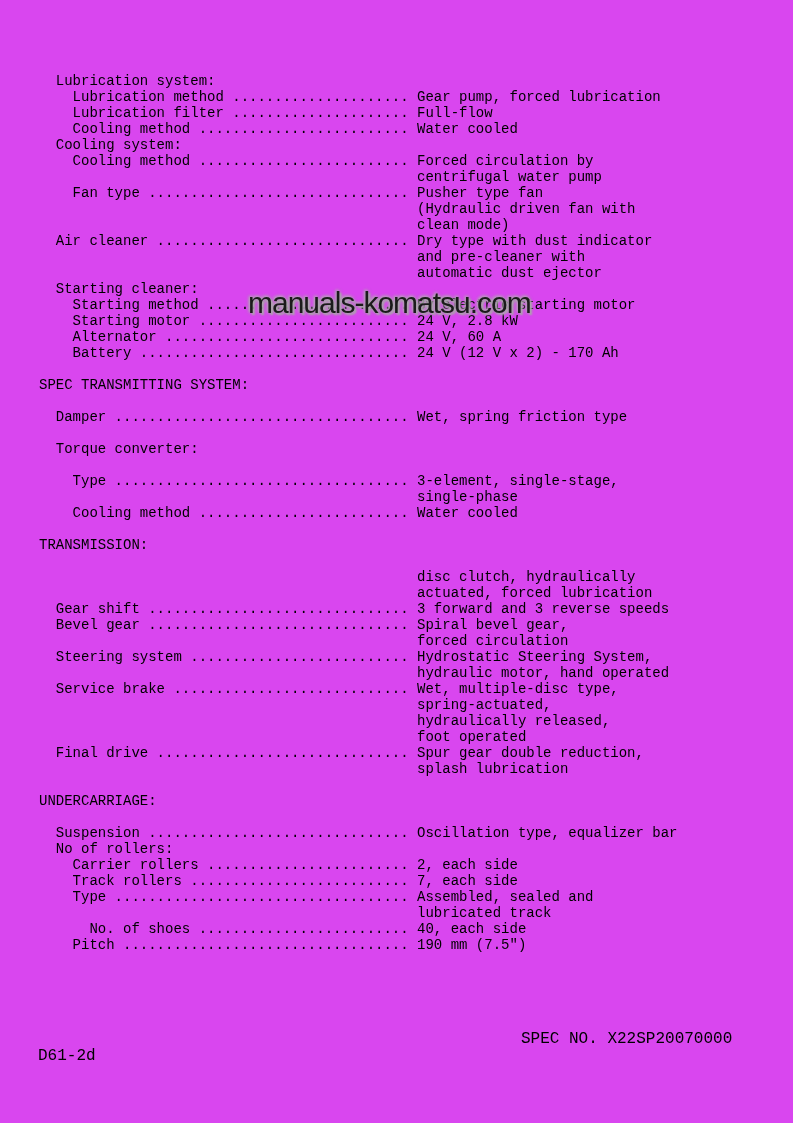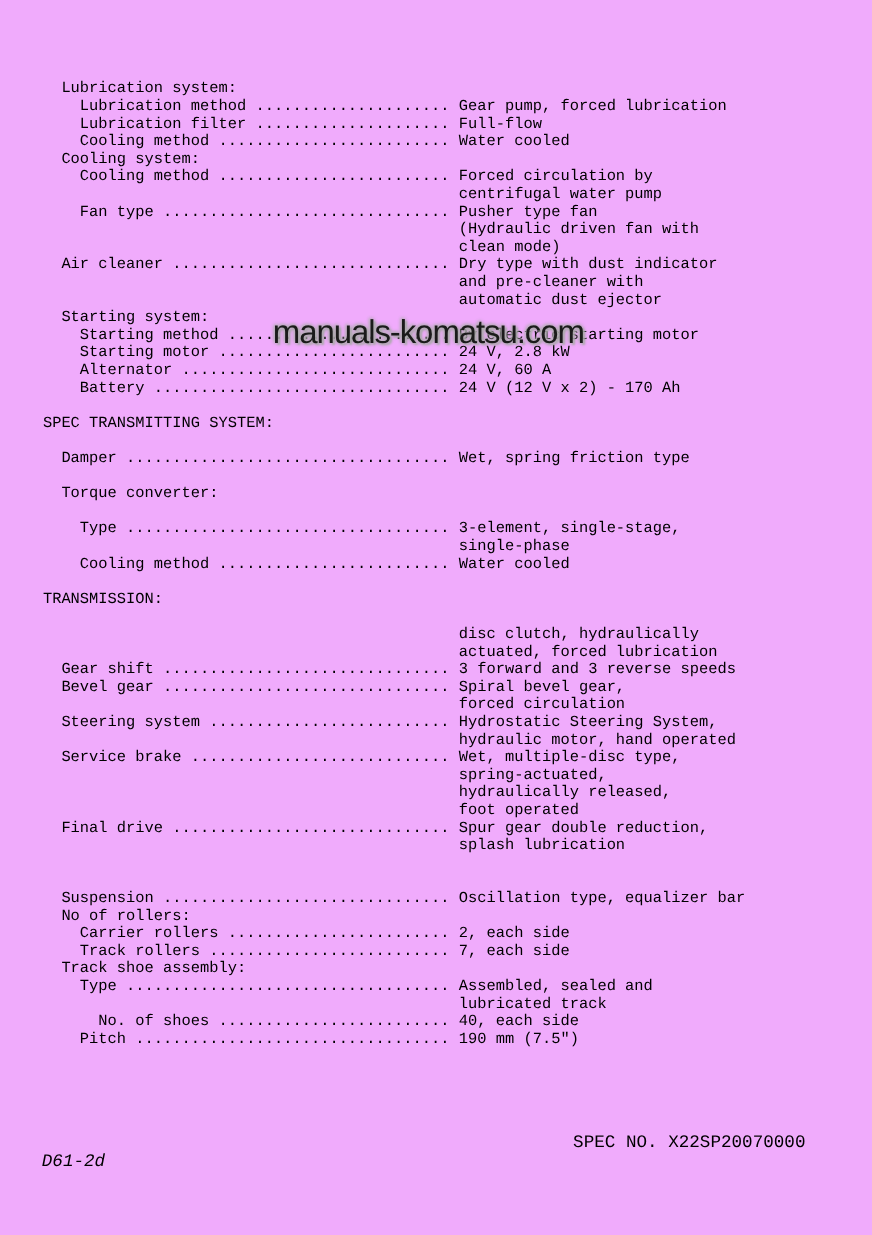--- a/index.html
+++ b/index.html
@@ -4,21 +4,21 @@
 <style>
   html, body {
     margin: 0;
     padding: 0;
     background: #ffffff;
   }
   .page {
     position: relative;
     width: 793px;
     height: 1123px;
-    background: #f0abfc;
+    background: #d946ef;
     overflow: hidden;
     font-family: "Liberation Mono", "DejaVu Sans Mono", monospace;
     color: #000000;
   }
   .content {
     position: absolute;
     left: 39px;
     top: 73px;
     font-size: 14px;
     line-height: 16px;
@@ -51,42 +51,41 @@
     line-height: 16px;
     white-space: pre;
   }
   .model-code {
     position: absolute;
     left: 38px;
     top: 1048px;
     font-size: 16px;
     line-height: 16px;
     white-space: pre;
-    font-style: italic;
   }
 </style>
 </head>
 <body>
 
 <div class="page">
   <div class="content" id="spec-lines">
       <div class="ln">  Lubrication system:</div>
       <div class="ln">    Lubrication method ..................... Gear pump, forced lubrication</div>
       <div class="ln">    Lubrication filter ..................... Full-flow</div>
       <div class="ln">    Cooling method ......................... Water cooled</div>
       <div class="ln">  Cooling system:</div>
       <div class="ln">    Cooling method ......................... Forced circulation by</div>
       <div class="ln">                                             centrifugal water pump</div>
       <div class="ln">    Fan type ............................... Pusher type fan</div>
       <div class="ln">                                             (Hydraulic driven fan with</div>
       <div class="ln">                                             clean mode)</div>
       <div class="ln">  Air cleaner .............................. Dry type with dust indicator</div>
       <div class="ln">                                             and pre-cleaner with</div>
       <div class="ln">                                             automatic dust ejector</div>
-      <div class="ln">  Starting system:</div>
+      <div class="ln">  Starting cleaner:</div>
       <div class="ln">    Starting method ........................ By electric starting motor</div>
       <div class="ln">    Starting motor ......................... 24 V, 2.8 kW</div>
       <div class="ln">    Alternator ............................. 24 V, 60 A</div>
       <div class="ln">    Battery ................................ 24 V (12 V x 2) - 170 Ah</div>
       <div class="ln"></div>
       <div class="ln">SPEC TRANSMITTING SYSTEM:</div>
       <div class="ln"></div>
       <div class="ln">  Damper ................................... Wet, spring friction type</div>
       <div class="ln"></div>
       <div class="ln">  Torque converter:</div>
@@ -104,26 +103,26 @@
       <div class="ln">                                             forced circulation</div>
       <div class="ln">  Steering system .......................... Hydrostatic Steering System,</div>
       <div class="ln">                                             hydraulic motor, hand operated</div>
       <div class="ln">  Service brake ............................ Wet, multiple-disc type,</div>
       <div class="ln">                                             spring-actuated,</div>
       <div class="ln">                                             hydraulically released,</div>
       <div class="ln">                                             foot operated</div>
       <div class="ln">  Final drive .............................. Spur gear double reduction,</div>
       <div class="ln">                                             splash lubrication</div>
       <div class="ln"></div>
+      <div class="ln">UNDERCARRIAGE:</div>
       <div class="ln"></div>
       <div class="ln">  Suspension ............................... Oscillation type, equalizer bar</div>
       <div class="ln">  No of rollers:</div>
       <div class="ln">    Carrier rollers ........................ 2, each side</div>
       <div class="ln">    Track rollers .......................... 7, each side</div>
-      <div class="ln">  Track shoe assembly:</div>
       <div class="ln">    Type ................................... Assembled, sealed and</div>
       <div class="ln">                                             lubricated track</div>
       <div class="ln">      No. of shoes ......................... 40, each side</div>
       <div class="ln">    Pitch .................................. 190 mm (7.5")</div>
     </div>
   <div class="watermark">manuals-komatsu.com</div>
   <div class="spec-no">SPEC NO. X22SP20070000</div>
   <div class="model-code">D61-2d</div>
 </div>
 

